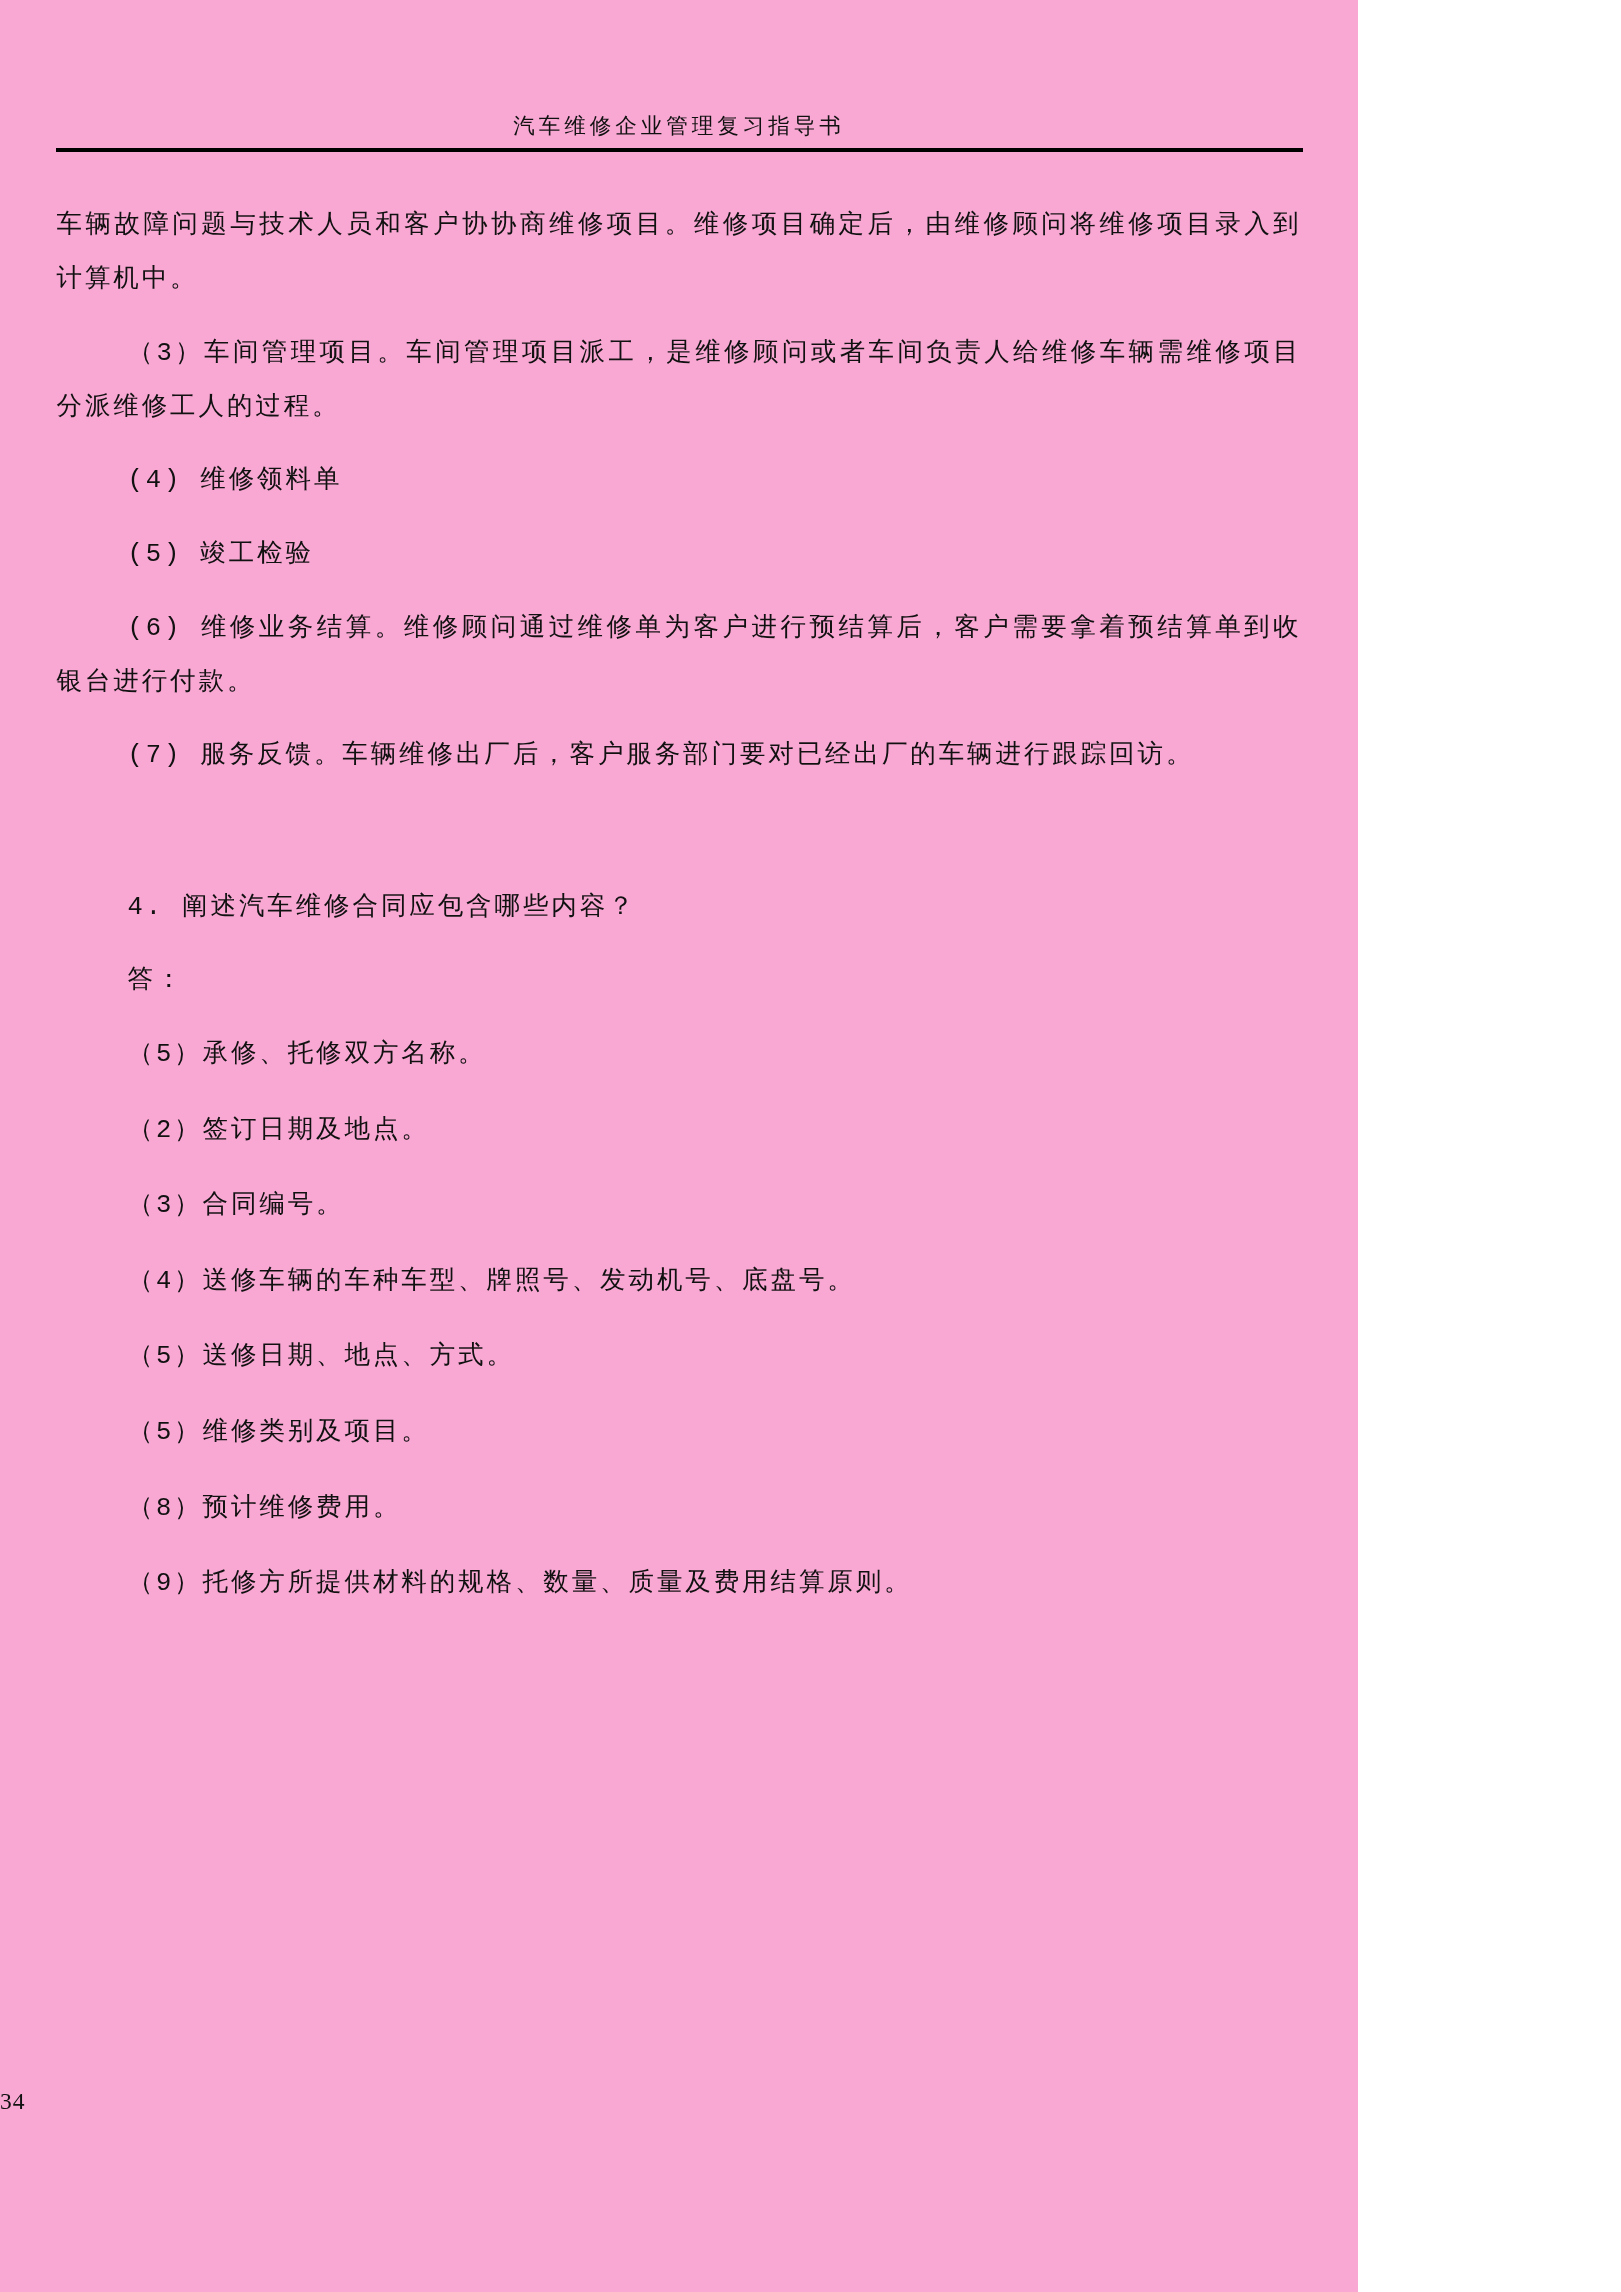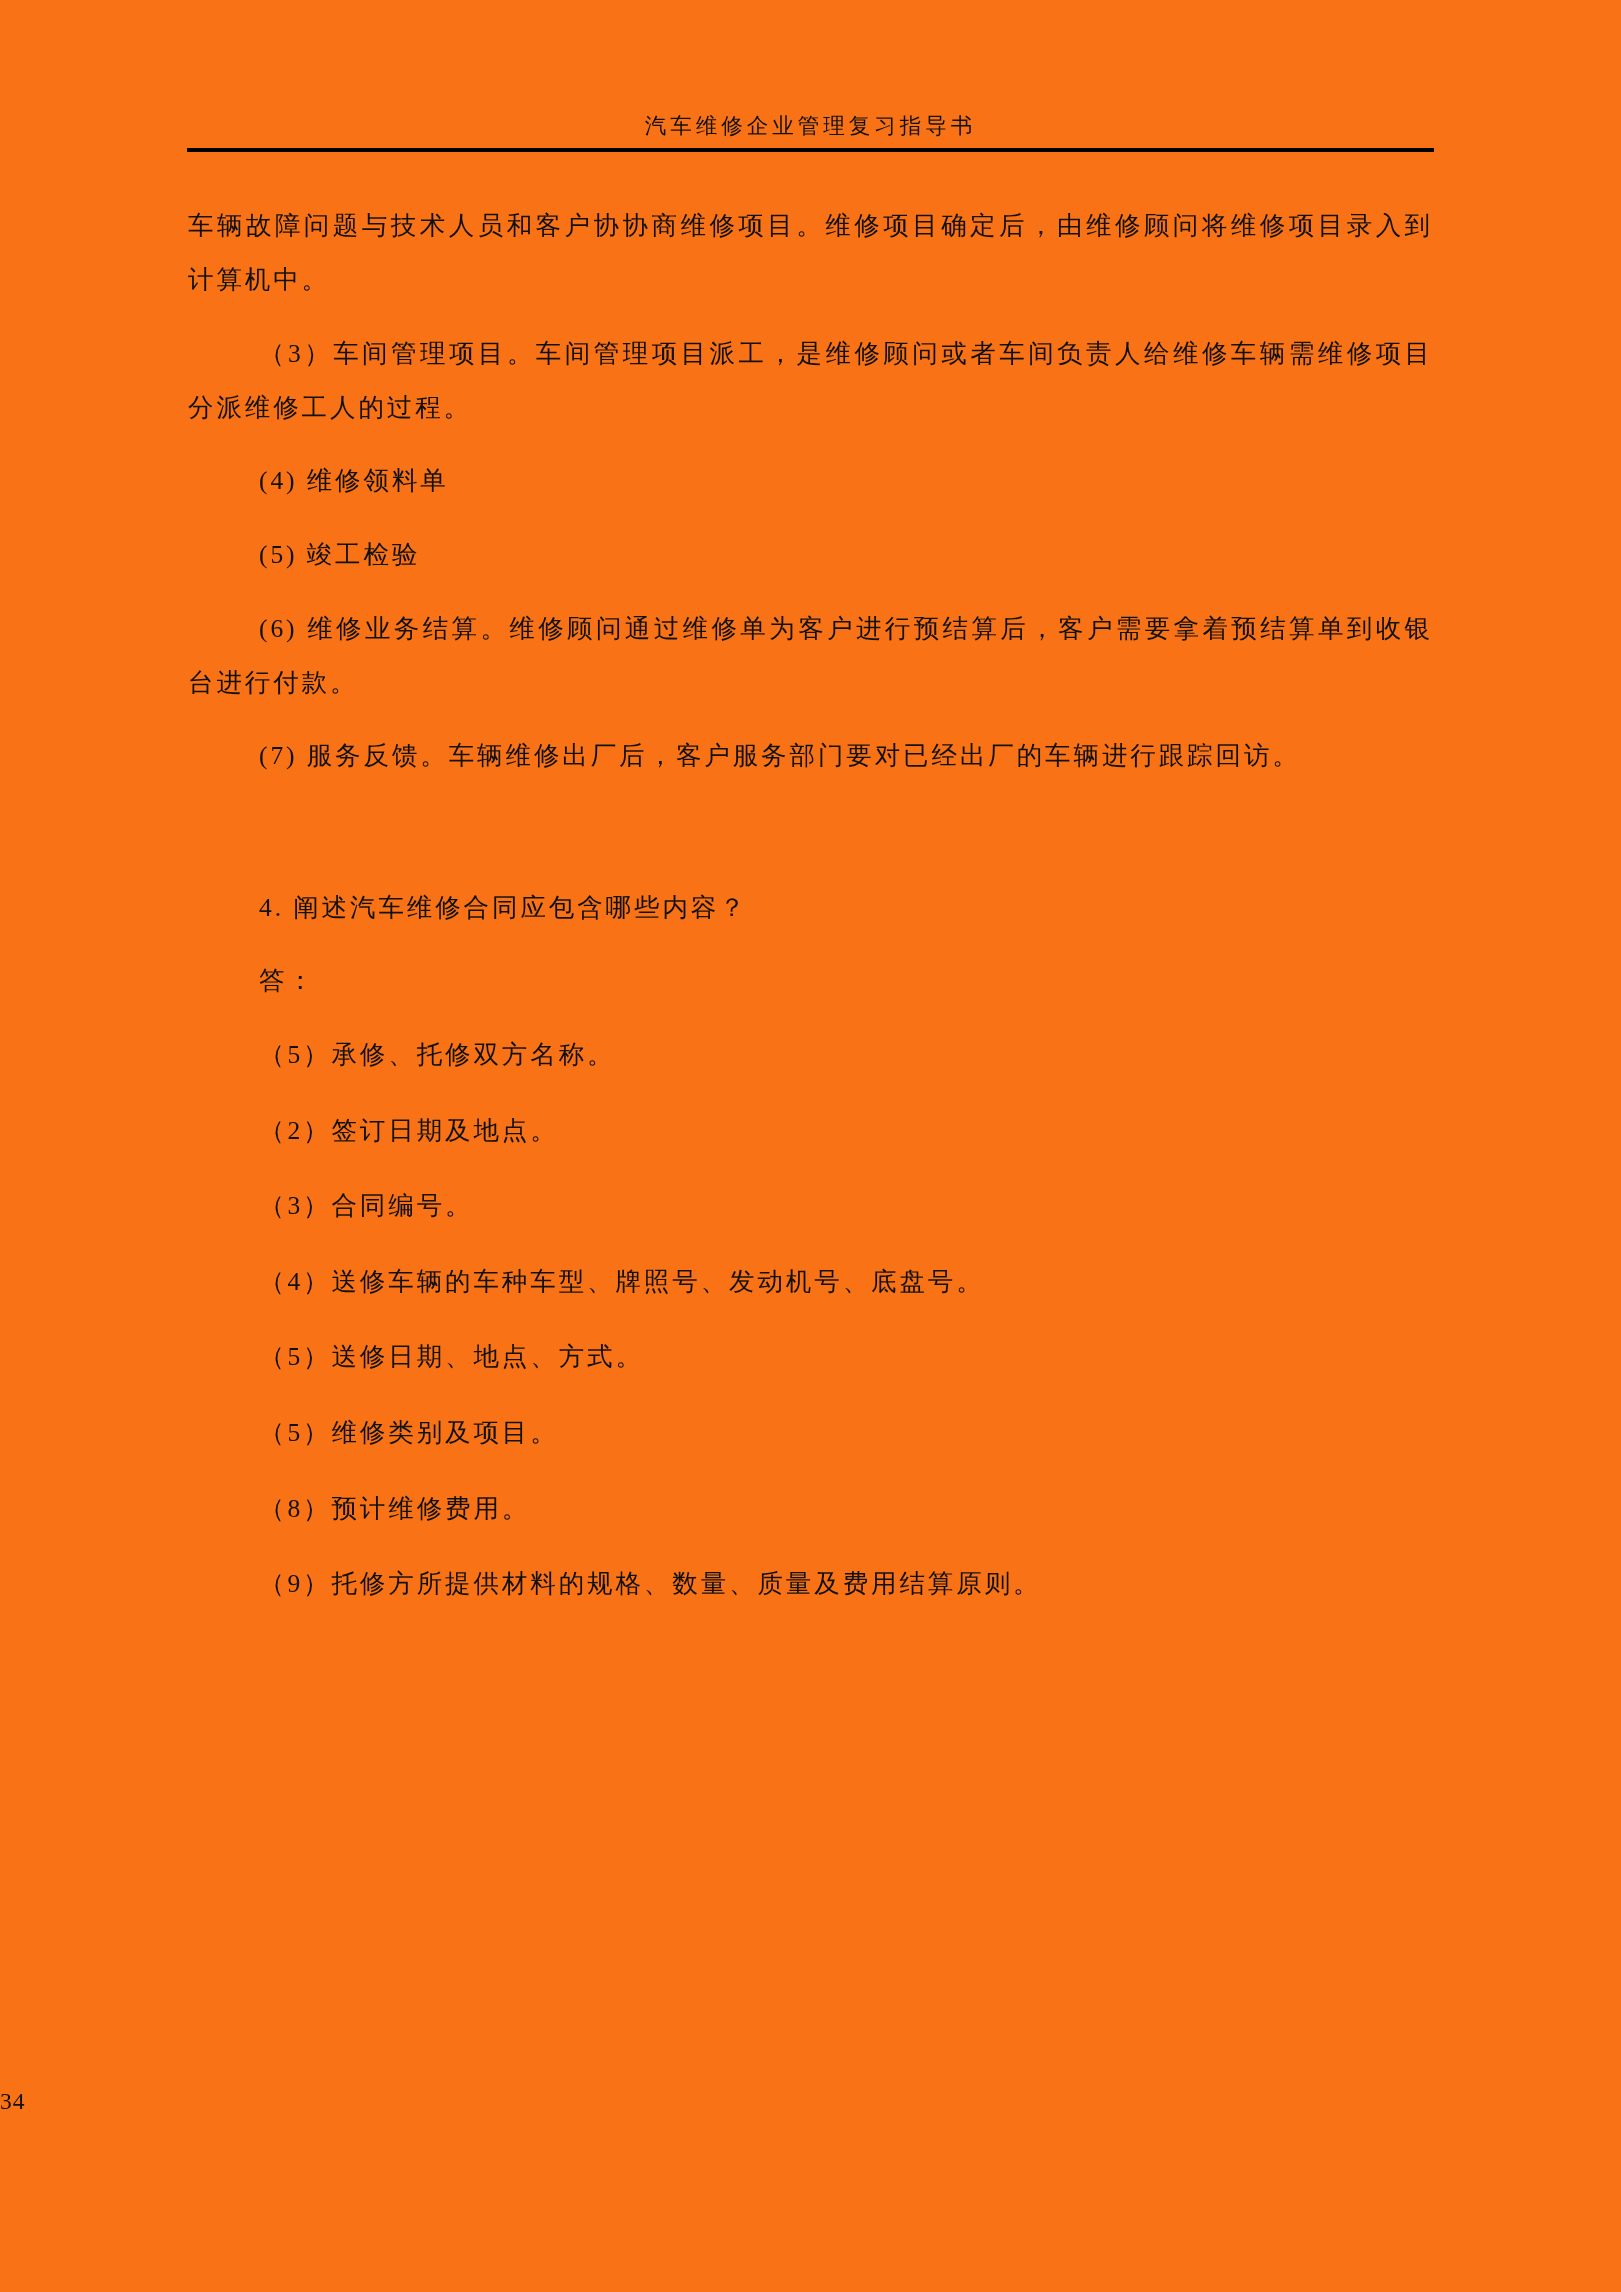--- a/index.html
+++ b/index.html
@@ -2,23 +2,23 @@
 <html lang="zh"><head>
 <meta charset="utf-8">
 <style>
   html, body {
     margin: 0;
     padding: 0;
     background: #ffffff;
   }
   .page {
     position: relative;
-    width: 1621px;
+    width: 1358px;
     height: 2293px;
-    background: #f97316;
+    background: #f9a8d4;
     color: #000000;
     font-family: "Liberation Serif", "DejaVu Serif", serif;
     overflow: hidden;
   }
   .header-title {
     padding-top: 114px;
     text-align: center;
     font-size: 21.6px;
     line-height: 25.5px;
     letter-spacing: 3.9px;
@@ -35,20 +35,21 @@
     margin: 47px auto 0 auto;
     font-size: 25.5px;
     line-height: 54px;
     letter-spacing: 2.9px;
     text-align: justify;
     color: #111111;
   }
   .content p {
     margin: 0 0 19.6px 0;
     padding: 0;
+    font-family: Liberation Mono, monospace;
   }
   .content p.indent {
     text-indent: 71px;
   }
   .content p.item {
     margin-bottom: 21.6px;
   }
   .spacer {
     height: 78px;
   }

